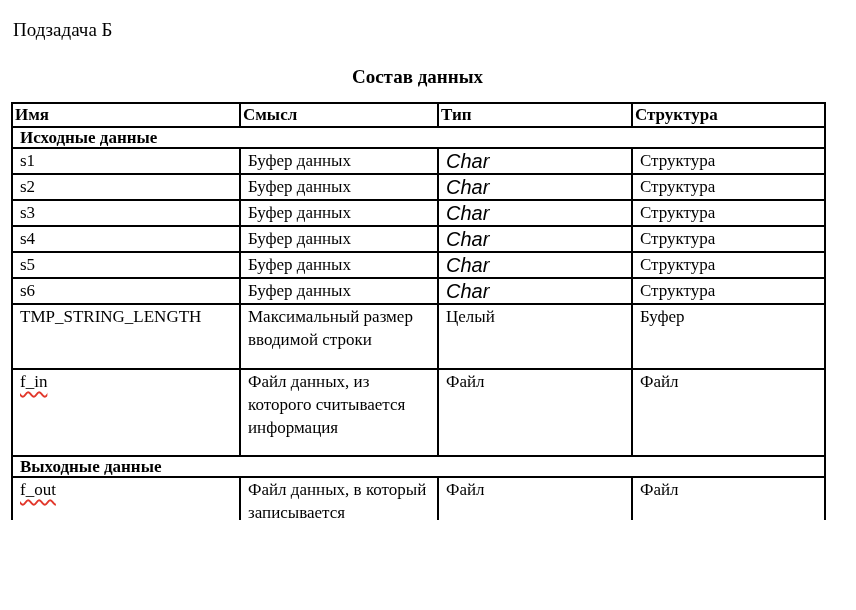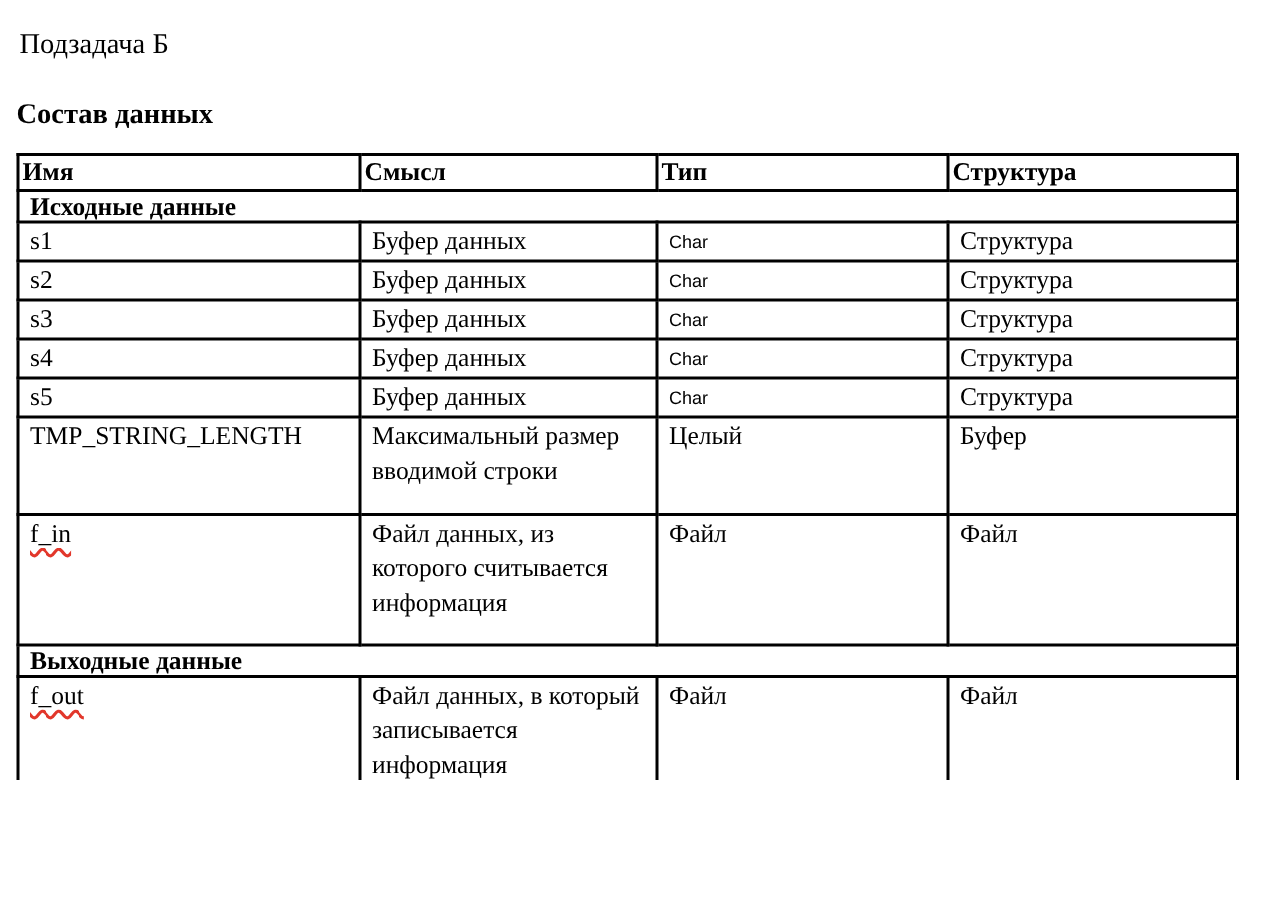--- a/index.html
+++ b/index.html
@@ -21,21 +21,21 @@
     top: 18px;
     font-size: 19px;
     line-height: 24px;
     font-weight: normal;
   }
   .table-title {
     position: absolute;
     left: 11px;
     top: 66px;
     width: 813px;
-    text-align: left;
+    text-align: center;
     font-size: 19px;
     font-weight: bold;
   }
   table.data-table {
     position: absolute;
     left: 11px;
     top: 102px;
     width: 813px;
     border-collapse: collapse;
     table-layout: fixed;
@@ -61,21 +61,22 @@
     text-align: left;
     height: 16px;
     line-height: 19px;
   }
   tr.row-small td { height: 21px; line-height: 24px; }
   tr.row-tmp td { height: 63px; }
   tr.row-fin td { height: 85px; }
   tr.row-fout td { height: 90px; }
   td.type-sans {
     font-family: "Liberation Sans", sans-serif;
-    font-size: 12px;
+    font-size: 20px;
+    font-style: italic;
   }
   .misspell {
     text-decoration-line: underline;
     text-decoration-style: wavy;
     text-decoration-color: #e2372b;
     text-decoration-thickness: 2px;
     text-underline-offset: 4px;
   }
 </style>
 </head>
@@ -135,20 +136,26 @@
       <td>Структура</td>
     </tr>
 
     <tr class="row-small">
       <td>s5</td>
       <td>Буфер данных</td>
       <td class="type-sans">Char</td>
       <td>Структура</td>
     </tr>
 
+    <tr class="row-small">
+      <td>s6</td>
+      <td>Буфер данных</td>
+      <td class="type-sans">Char</td>
+      <td>Структура</td>
+    </tr>
 
     <tr class="row-tmp">
       <td>TMP_STRING_LENGTH</td>
       <td>Максимальный размер вводимой строки</td>
       <td>Целый</td>
       <td>Буфер</td>
     </tr>
 
     <tr class="row-fin">
       <td><span class="misspell">f_in</span></td>

